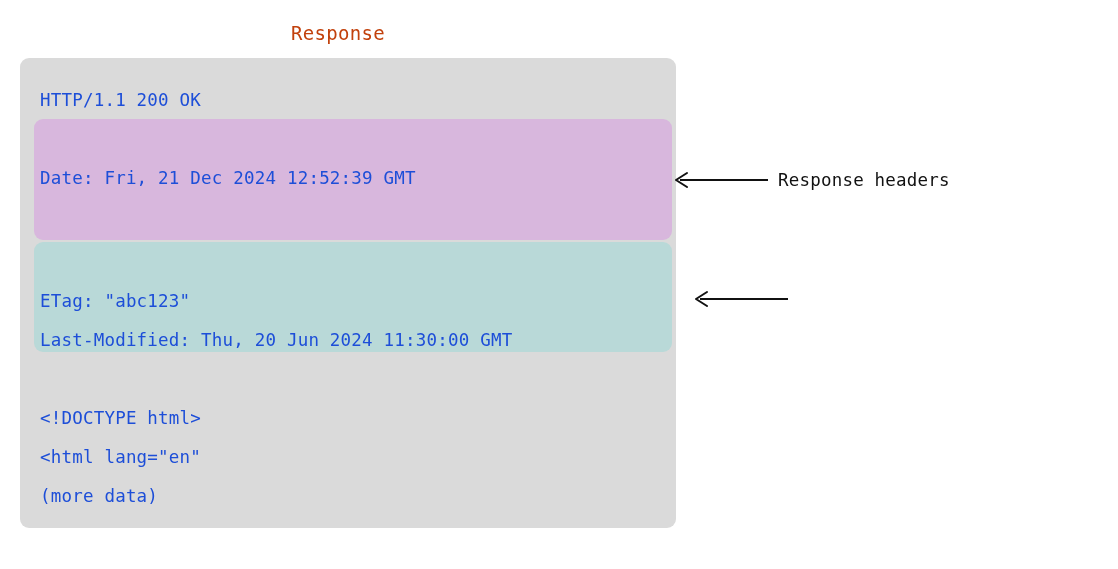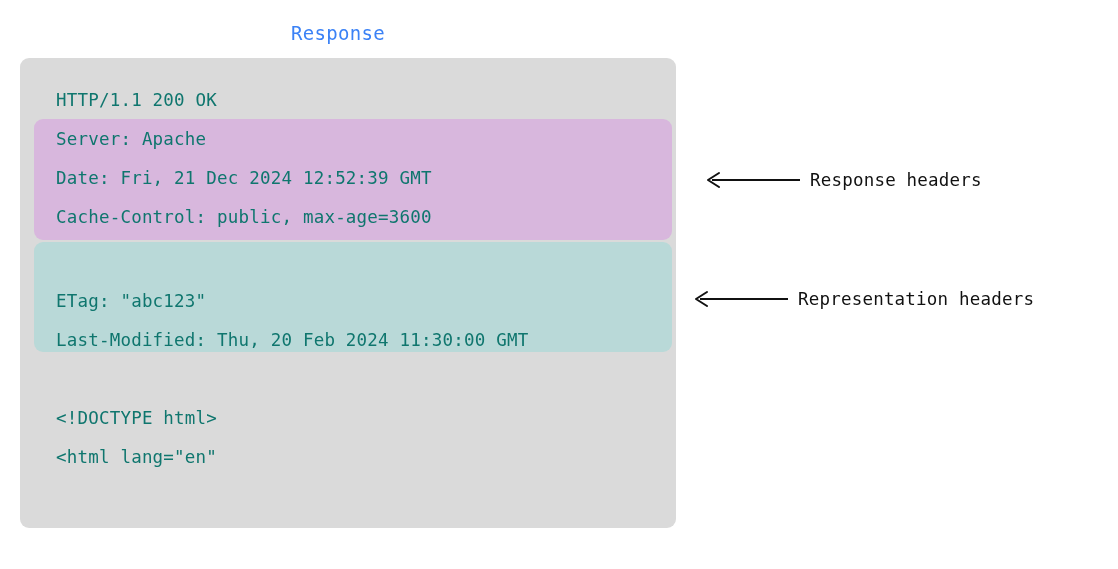--- a/index.html
+++ b/index.html
@@ -19,45 +19,45 @@
   
   #diagram-title {
     position: absolute;
     left: 0;
     top: 20px;
     width: 676px;
     text-align: center;
     font-size: 19px;
     line-height: 26px;
     letter-spacing: 0.3px;
-    color: #3b82f6;
+    color: #c2410c;
     white-space: pre;
   }
 
   
   #message-panel {
     position: absolute;
     left: 20px;
     top: 58px;
     width: 656px;
     height: 470px;
     background: #dadada;
     border-radius: 9px;
   }
 
   
   .code-line {
     position: absolute;
-    left: 36px;
+    left: 20px;
     height: 39px;
     line-height: 39px;
     font-size: 17.5px;
     letter-spacing: 0.2px;
     white-space: pre;
-    color: #0f766e;
+    color: #1d4ed8;
     z-index: 2;
   }
 
   
   .hl-group {
     position: absolute;
     left: 14px;
     width: 638px;
     border-radius: 9px;
     z-index: 1;
@@ -86,21 +86,21 @@
   .ln9 { top: 380px; }
   .ln10 { top: 419px; }
 
   
   .annotation {
     position: absolute;
     display: flex;
     align-items: center;
     height: 28px;
   }
-  #annotation-response-headers { left: 704px; top: 166px; }
+  #annotation-response-headers { left: 672px; top: 166px; }
   #annotation-representation-headers { left: 692px; top: 285px; }
 
   .annotation-arrow {
     display: block;
     width: 98px;
     height: 18px;
     flex: 0 0 auto;
   }
   .annotation-label {
     font-size: 17.5px;
@@ -117,46 +117,44 @@
 <div id="diagram-title">Response</div>
 
 <div id="message-panel">
 
   <div class="hl-group" id="response-headers-highlight"></div>
 
   <div class="hl-group" id="representation-headers-highlight"></div>
 
   <div class="code-line ln0">HTTP/1.1 200 OK</div>
 
-  <div class="code-line ln1">Server: Apache</div>
 
   <div class="code-line ln2">Date: Fri, 21 Dec 2024 12:52:39 GMT</div>
 
-  <div class="code-line ln3">Cache-Control: public, max-age=3600</div>
 
 
   <div class="code-line ln5">ETag: "abc123"</div>
 
-  <div class="code-line ln6">Last-Modified: Thu, 20 Feb 2024 11:30:00 GMT</div>
+  <div class="code-line ln6">Last-Modified: Thu, 20 Jun 2024 11:30:00 GMT</div>
 
   <div class="code-line ln7"></div>
 
   <div class="code-line ln8">&lt;!DOCTYPE html&gt;</div>
 
   <div class="code-line ln9">&lt;html lang="en"</div>
 
+  <div class="code-line ln10">(more data)</div>
 </div>
 
 <div class="annotation" id="annotation-response-headers">
   <svg class="annotation-arrow" viewBox="0 0 98 18">
     <line x1="8" y1="9" x2="96" y2="9" stroke="#111111" stroke-width="2"></line>
     <polyline points="15,2 4,9 15,16" fill="none" stroke="#111111" stroke-width="2" stroke-linecap="round" stroke-linejoin="round"></polyline>
   </svg>
   <span class="annotation-label">Response headers</span>
 </div>
 
 <div class="annotation" id="annotation-representation-headers">
   <svg class="annotation-arrow" viewBox="0 0 98 18">
     <line x1="8" y1="9" x2="96" y2="9" stroke="#111111" stroke-width="2"></line>
     <polyline points="15,2 4,9 15,16" fill="none" stroke="#111111" stroke-width="2" stroke-linecap="round" stroke-linejoin="round"></polyline>
   </svg>
-  <span class="annotation-label">Representation headers</span>
 </div>
 
 </body></html>

